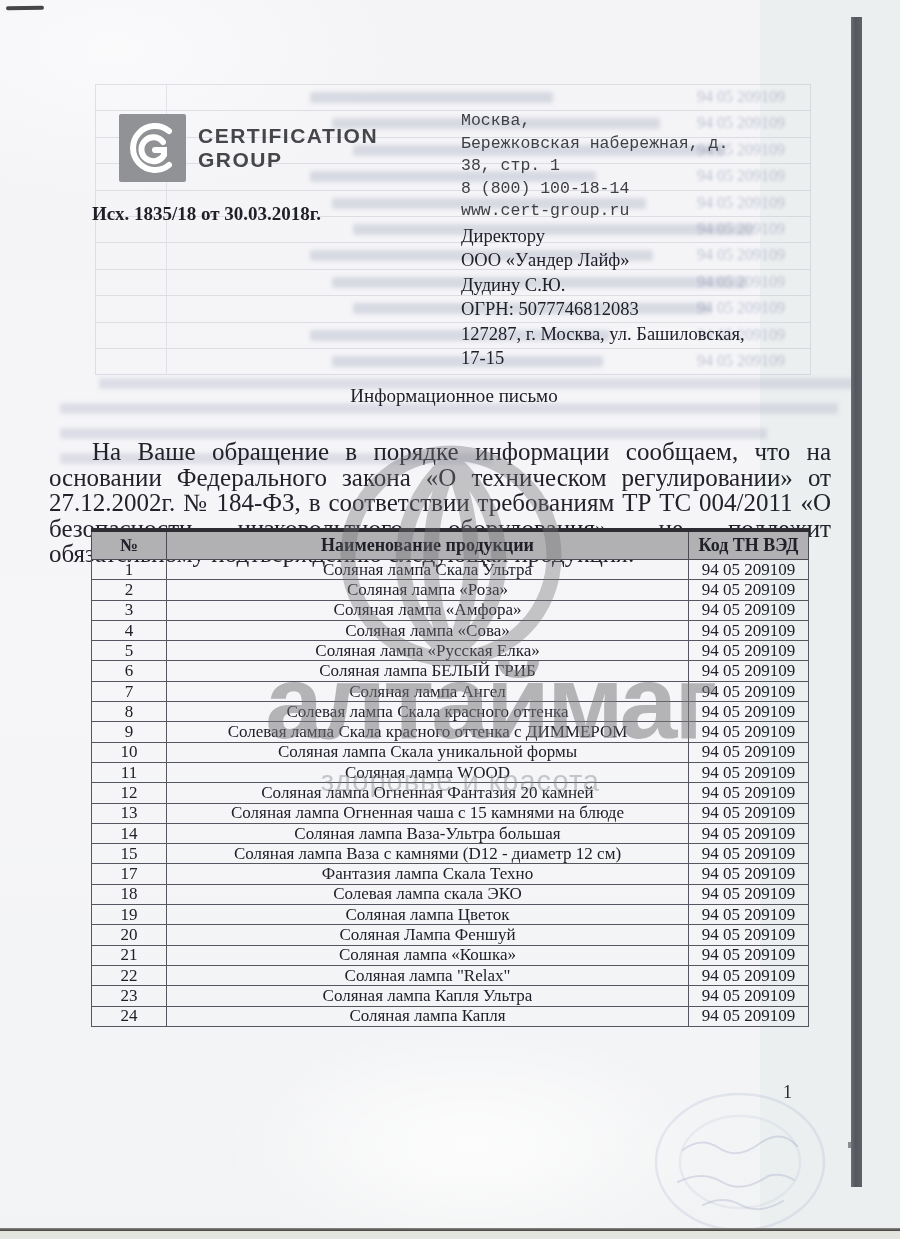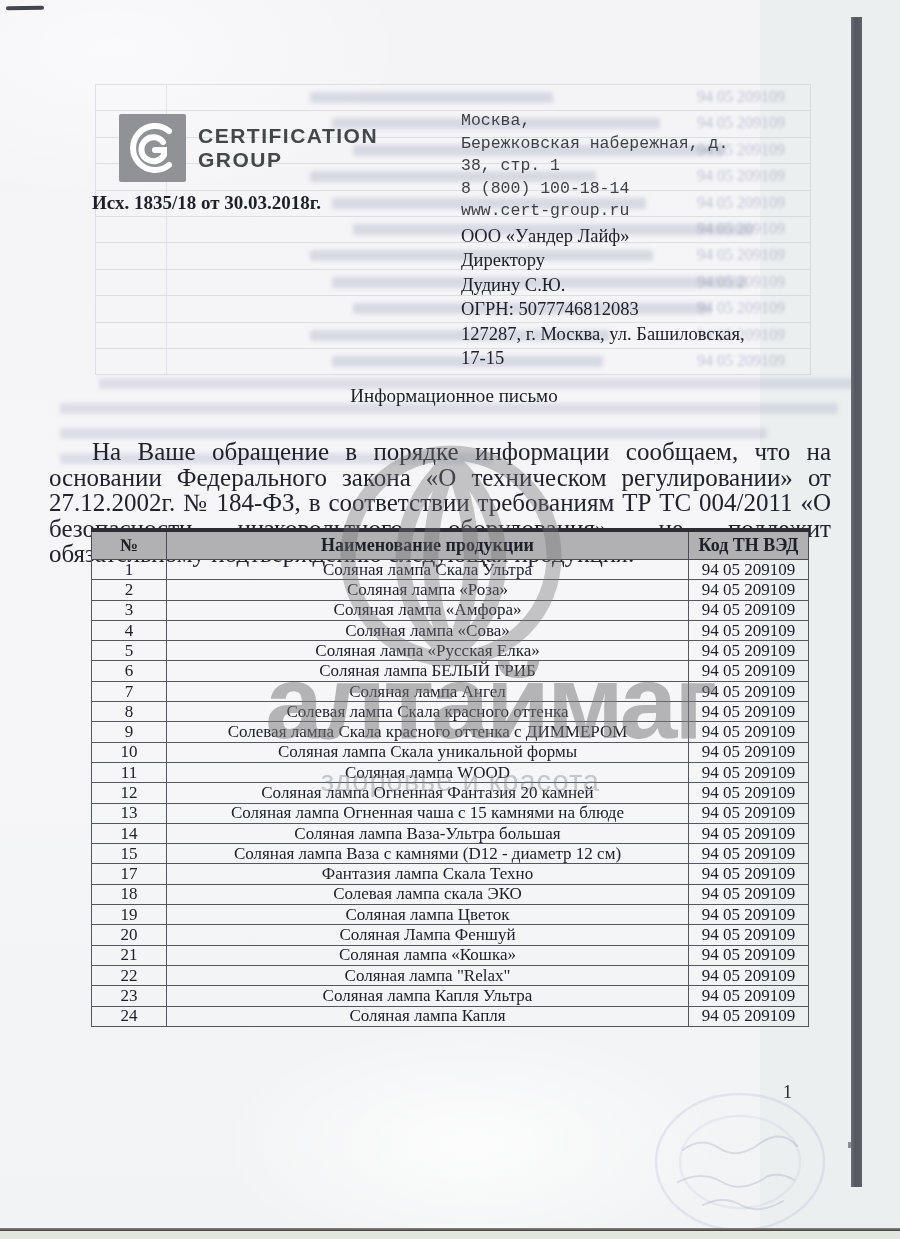--- a/index.html
+++ b/index.html
@@ -49,21 +49,21 @@
     position:absolute;left:198px;top:124px;
     font-family:"Liberation Sans",sans-serif;font-weight:bold;
     font-size:21px;line-height:24px;letter-spacing:1.5px;color:#454649;
   }
   .address{
     position:absolute;left:461px;top:110px;
     font-family:Liberation Mono, monospace;
     font-size:16.5px;line-height:22.5px;color:#3d3f44;
   }
   .ref-line{
-    position:absolute;left:92px;top:192px;
+    position:absolute;left:92px;top:203px;
     font-size:19px;color:#1f1f27;font-weight:bold;
   }
   .recipient{
     position:absolute;left:461px;top:224px;
     font-size:18.5px;line-height:24.4px;color:#20202a;
   }
   
   .title{
     position:absolute;left:63px;top:385px;width:782px;text-align:center;
     font-size:19px;color:#20202a;
@@ -211,22 +211,22 @@
     <div class="address">
       <div>Москва,</div>
       <div>Бережковская набережная, д. 38, стр. 1</div>
       <div>8 (800) 100-18-14</div>
       <div>www.cert-group.ru</div>
     </div>
 
     <div class="ref-line">Исх. 1835/18 от 30.03.2018г.</div>
 
     <div class="recipient">
+      <div>Директору</div>
       <div>ООО «Уандер Лайф»</div>
-      <div>Директору</div>
       <div>Дудину С.Ю.</div>
       <div>ОГРН: 5077746812083</div>
       <div>127287, г. Москва, ул. Башиловская, 17-15</div>
     </div>
 
     <div class="title">Информационное письмо</div>
 
     <div class="paragraph">На Ваше обращение в порядке информации сообщаем, что на основании Федерального закона «О техническом регулировании» от 27.12.2002г. № 184-ФЗ, в соответствии требованиям ТР ТС 004/2011 «О безопасности низковольтного оборудования», не подлежит обязательному подтверждению следующая продукция:</div>
 
     <table class="products">

